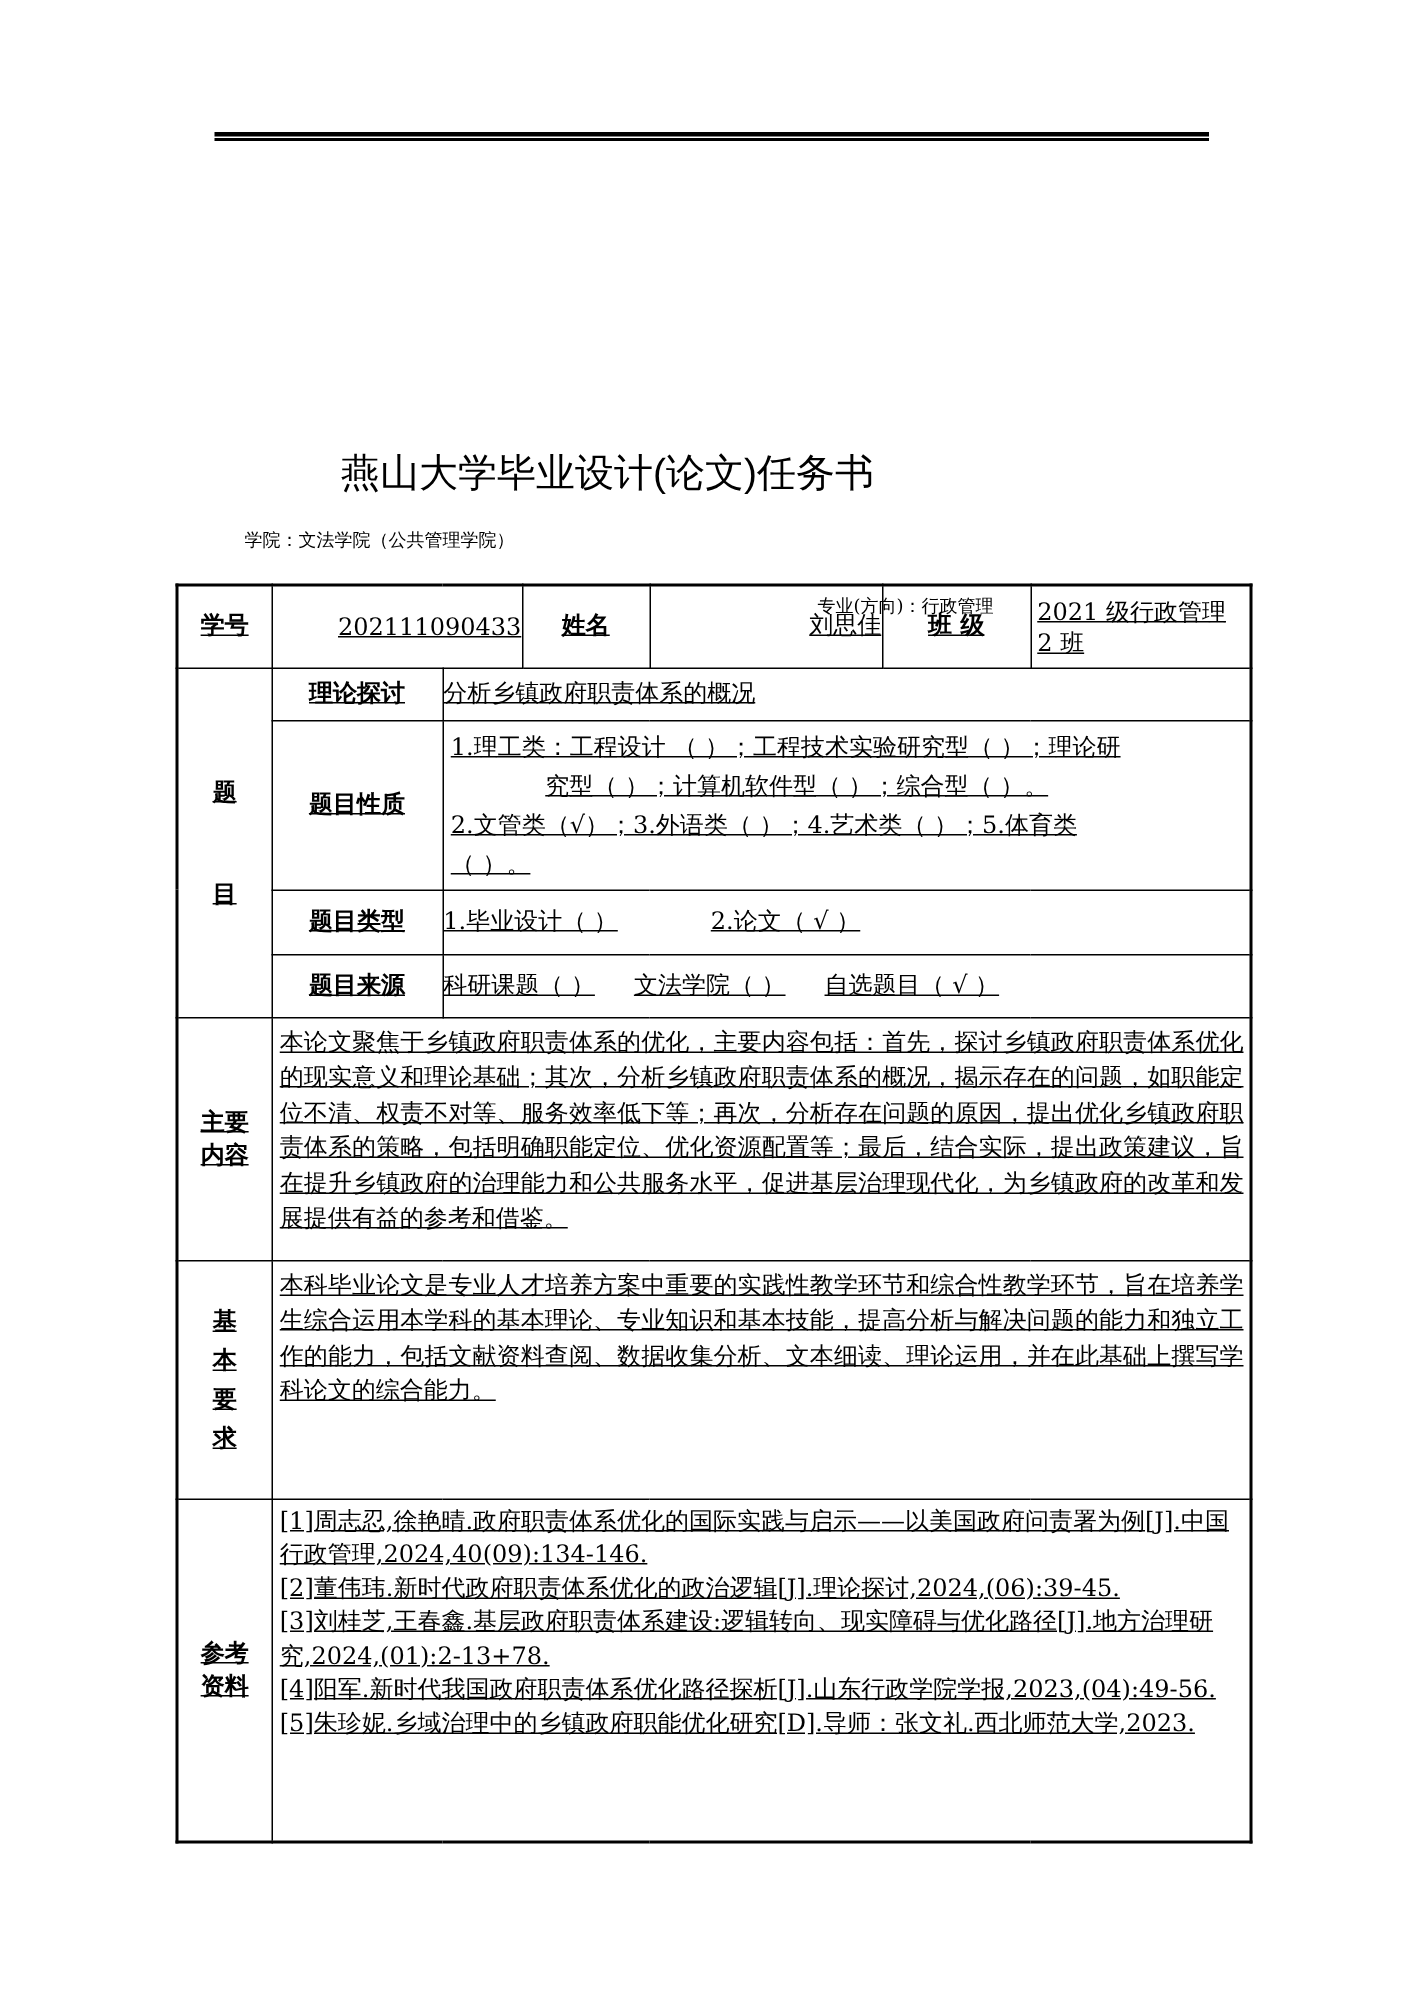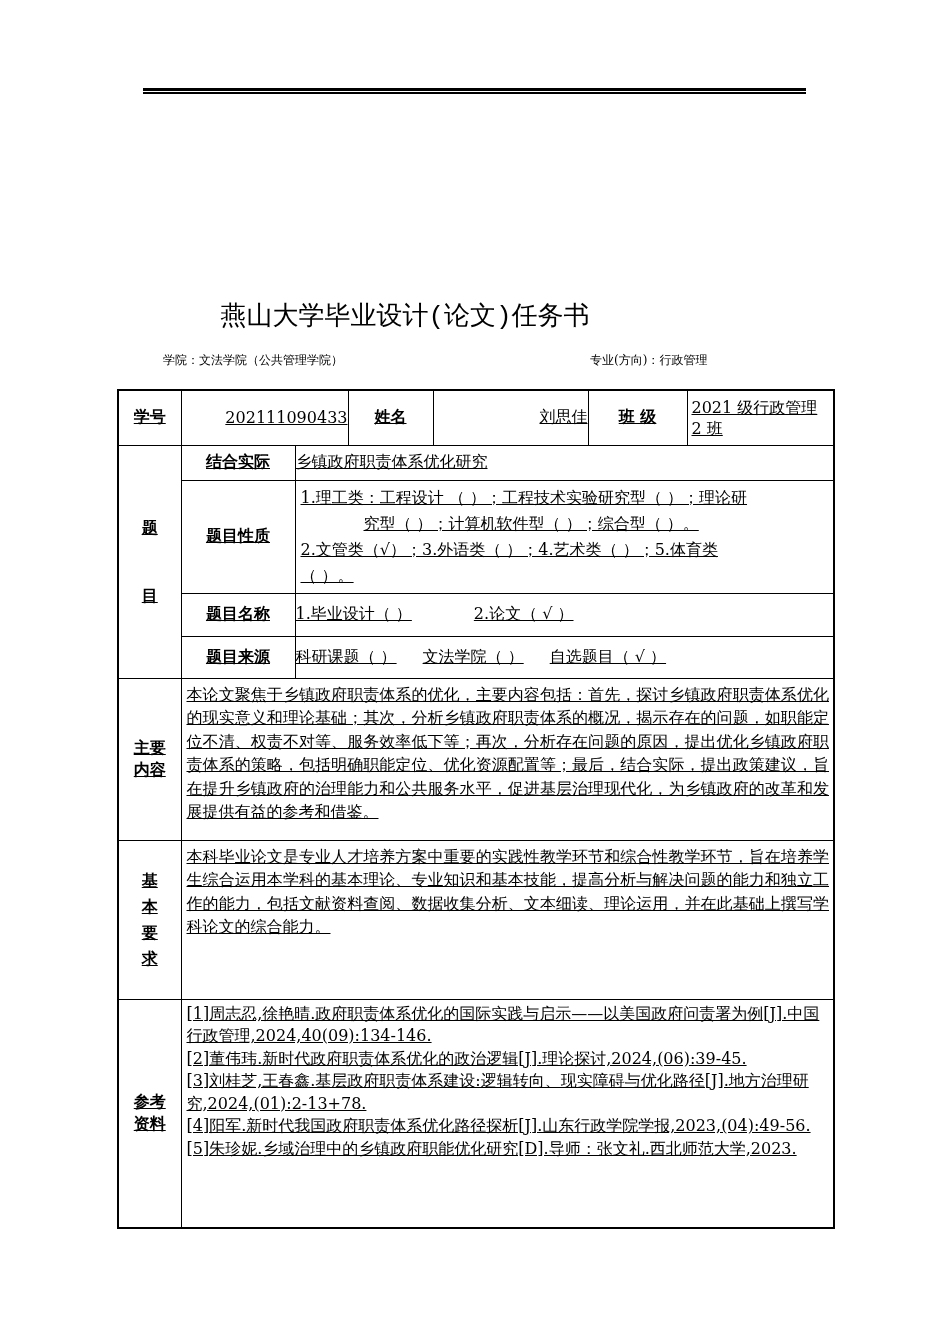--- a/index.html
+++ b/index.html
@@ -2,24 +2,24 @@
 <html><head>
 <meta charset="utf-8">
 <style>
   html, body { margin:0; padding:0; background:#ffffff; }
   body { width:950px; height:1344px; position:relative; overflow:hidden;
          font-family:"DejaVu Serif","Liberation Serif",serif; color:#000; }
   .rule { position:absolute; left:143px; width:663px; background:#000; }
   .rule.r1 { top:88px; height:3px; }
   .rule.r2 { top:92px; height:2px; }
   .title { position:absolute; left:0; width:810px; top:298px; text-align:center;
-           font-family:Liberation Mono, monospace; font-size:26px; letter-spacing:0px; }
+           font-family:Liberation Sans, sans-serif; font-size:26px; letter-spacing:0px; }
   .meta { position:absolute; top:352px; font-size:12px; }
   .meta.left { left:163px; }
-  .meta.right { left:590px; }
+  .meta.right { left:545px;margin-top:44px; }
   table.form { position:absolute; left:117px; top:389px; width:716px;
                border-collapse:collapse; border:2px solid #000; table-layout:fixed;text-decoration:underline; }
   table.form td { border:1px solid #000; padding:0; vertical-align:middle; font-size:16px; }
   .lbl { font-family:"DejaVu Sans","Liberation Sans",sans-serif; font-weight:bold; text-align:center; font-size:16px; }
   .val { padding:0 5px; }
   .center { text-align:right; }
   .para { font-size:16px; line-height:23.5px; padding:4px 4px 4px 5px !important; vertical-align:top !important; text-align:justify; }
   .refs { font-size:15.5px; line-height:22.5px; padding:3px 4px 3px 5px !important; vertical-align:top !important; }
   .vert { line-height:60px; }
   .vert2 span { display:block; line-height:26px; }
@@ -56,34 +56,34 @@
     <td class="lbl">姓名</td>
     <td class="center">刘思佳</td>
     <td class="lbl">班 级</td>
     <td class="val cls-cell">2021 级行政管理 2 班</td>
   </tr>
   <tr style="height:35px">
     <td class="lbl vert" rowspan="4">
       <div style="line-height:24px;margin-bottom:44px;">题</div>
       <div style="line-height:24px;">目</div>
     </td>
-    <td class="lbl">结合实际</td>
-    <td class="val" colspan="5">乡镇政府职责体系优化研究</td>
+    <td class="lbl">理论探讨</td>
+    <td class="val" colspan="5">分析乡镇政府职责体系的概况</td>
   </tr>
   <tr style="height:112px">
     <td class="lbl">题目性质</td>
     <td class="nature" colspan="5">
       <span style="display:block">1.理工类：工程设计 （   ）；工程技术实验研究型（   ）；理论研</span>
       <span class="ind">究型（   ）；计算机软件型（   ）；综合型（   ）。</span>
       <span style="display:block">2.文管类（√）；3.外语类（  ）；4.艺术类（  ）；5.体育类</span>
       <span style="display:block">（ ）。</span>
     </td>
   </tr>
   <tr style="height:43px">
-    <td class="lbl">题目名称</td>
+    <td class="lbl">题目类型</td>
     <td class="val" colspan="5">
       <span>1.毕业设计（    ）</span><span class="gap" style="width:62px"></span><span>2.论文（ √ ）</span>
     </td>
   </tr>
   <tr style="height:42px">
     <td class="lbl">题目来源</td>
     <td class="val" colspan="5">
       <span>科研课题（    ）</span><span class="gap" style="width:26px"></span><span>文法学院（    ）</span><span class="gap" style="width:26px"></span><span>自选题目（ √ ）</span>
     </td>
   </tr>

